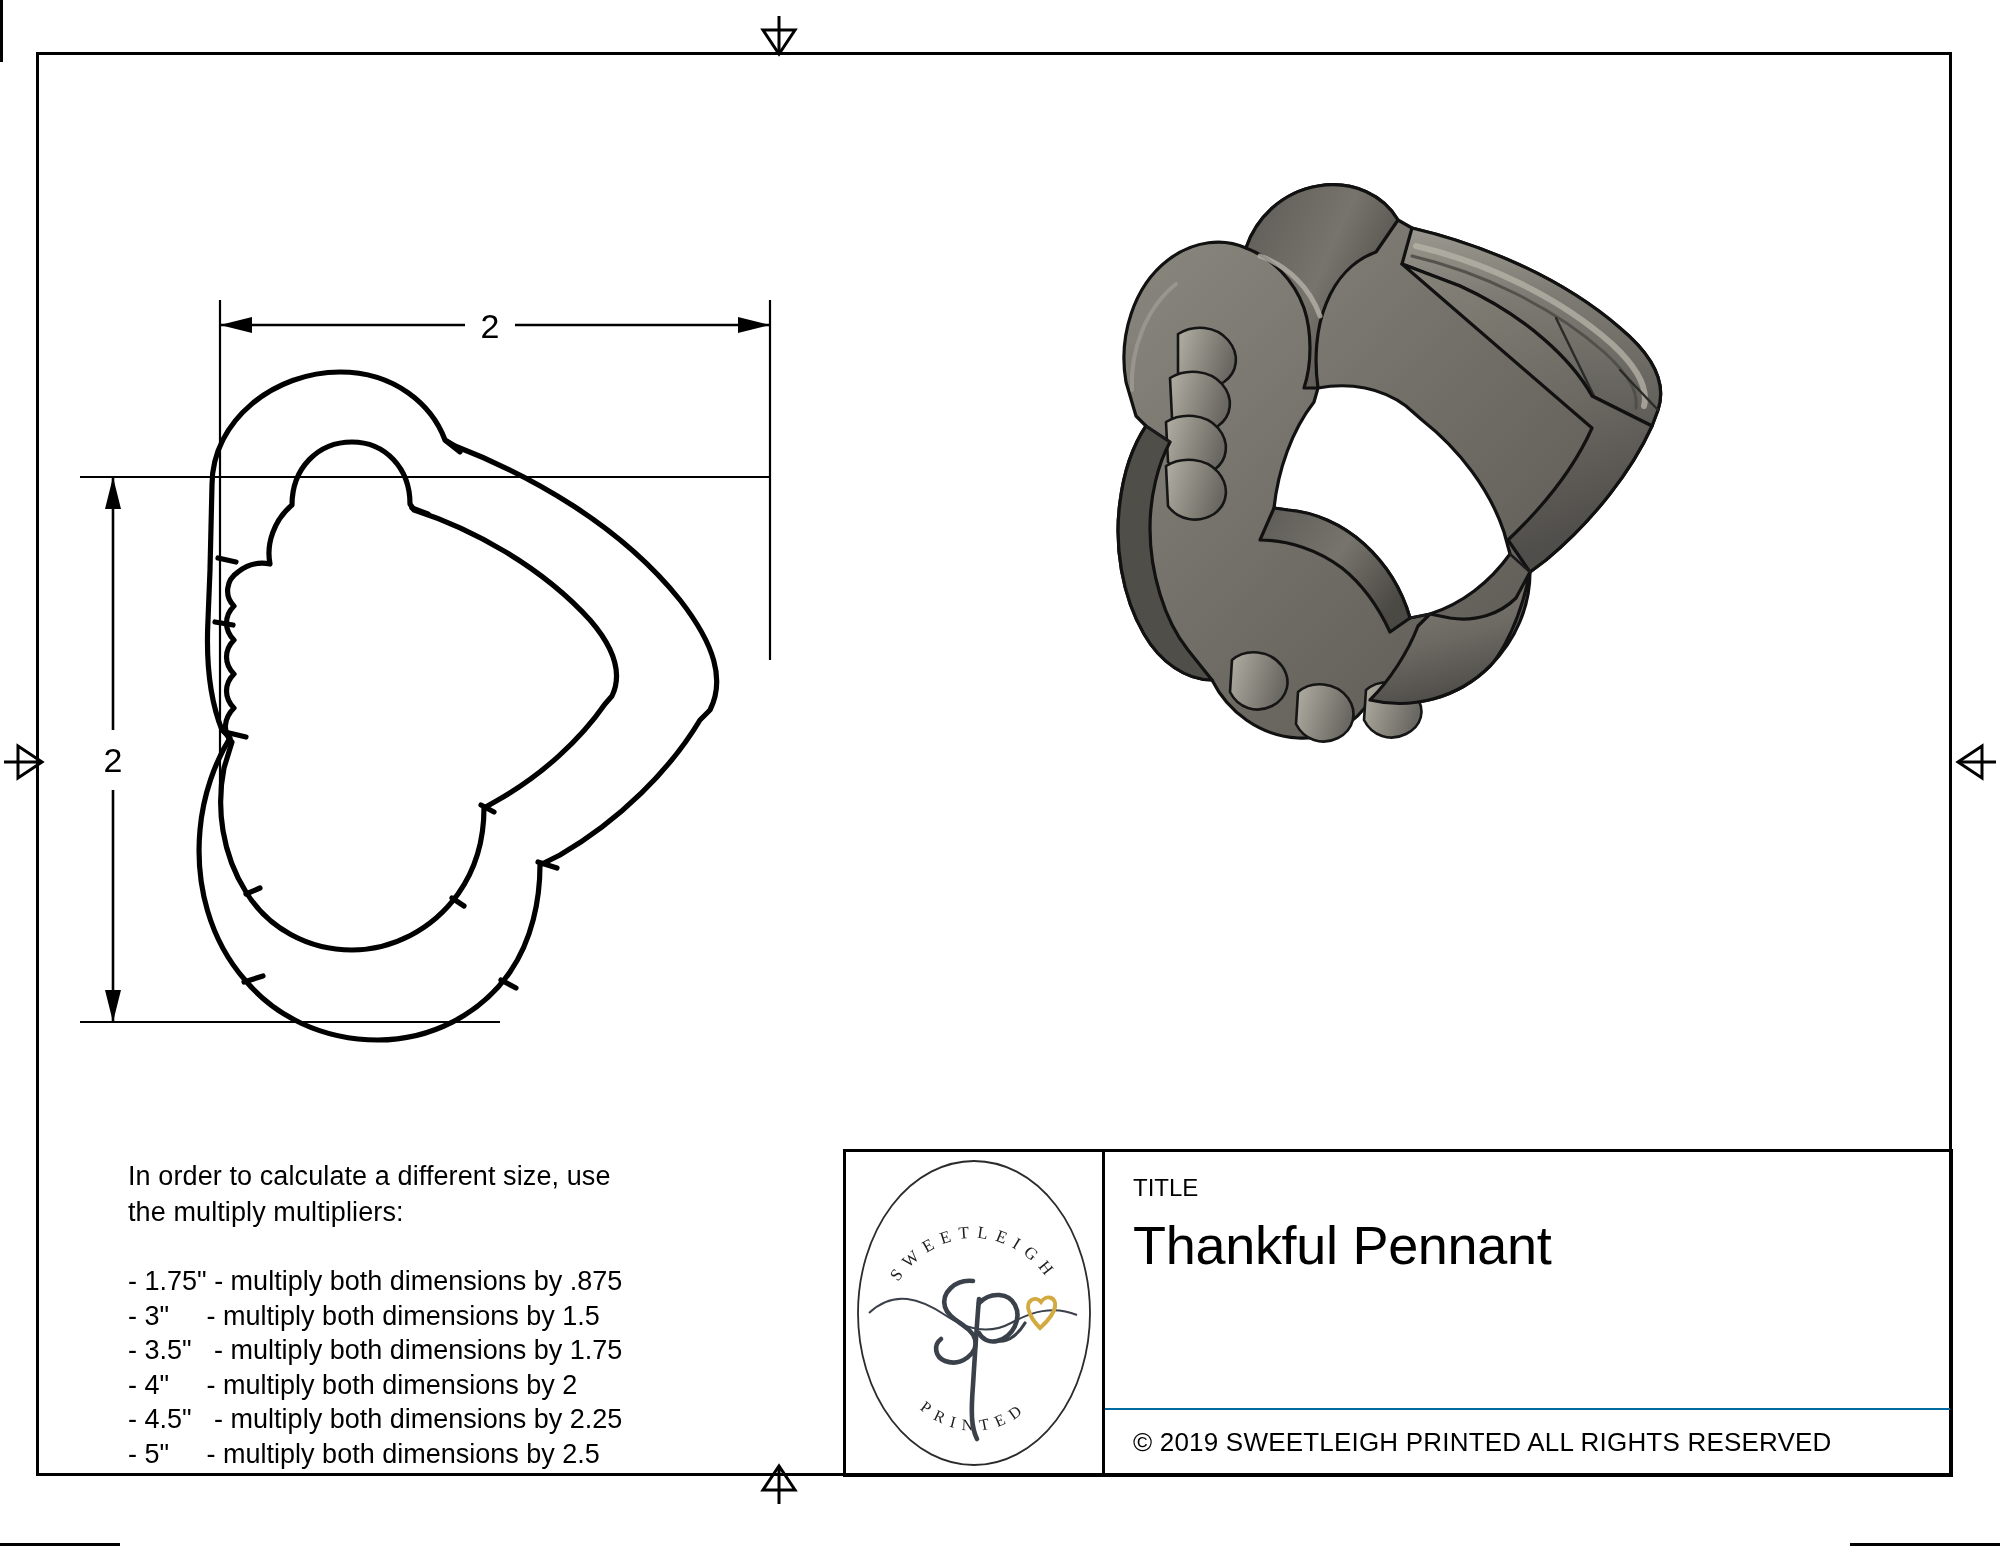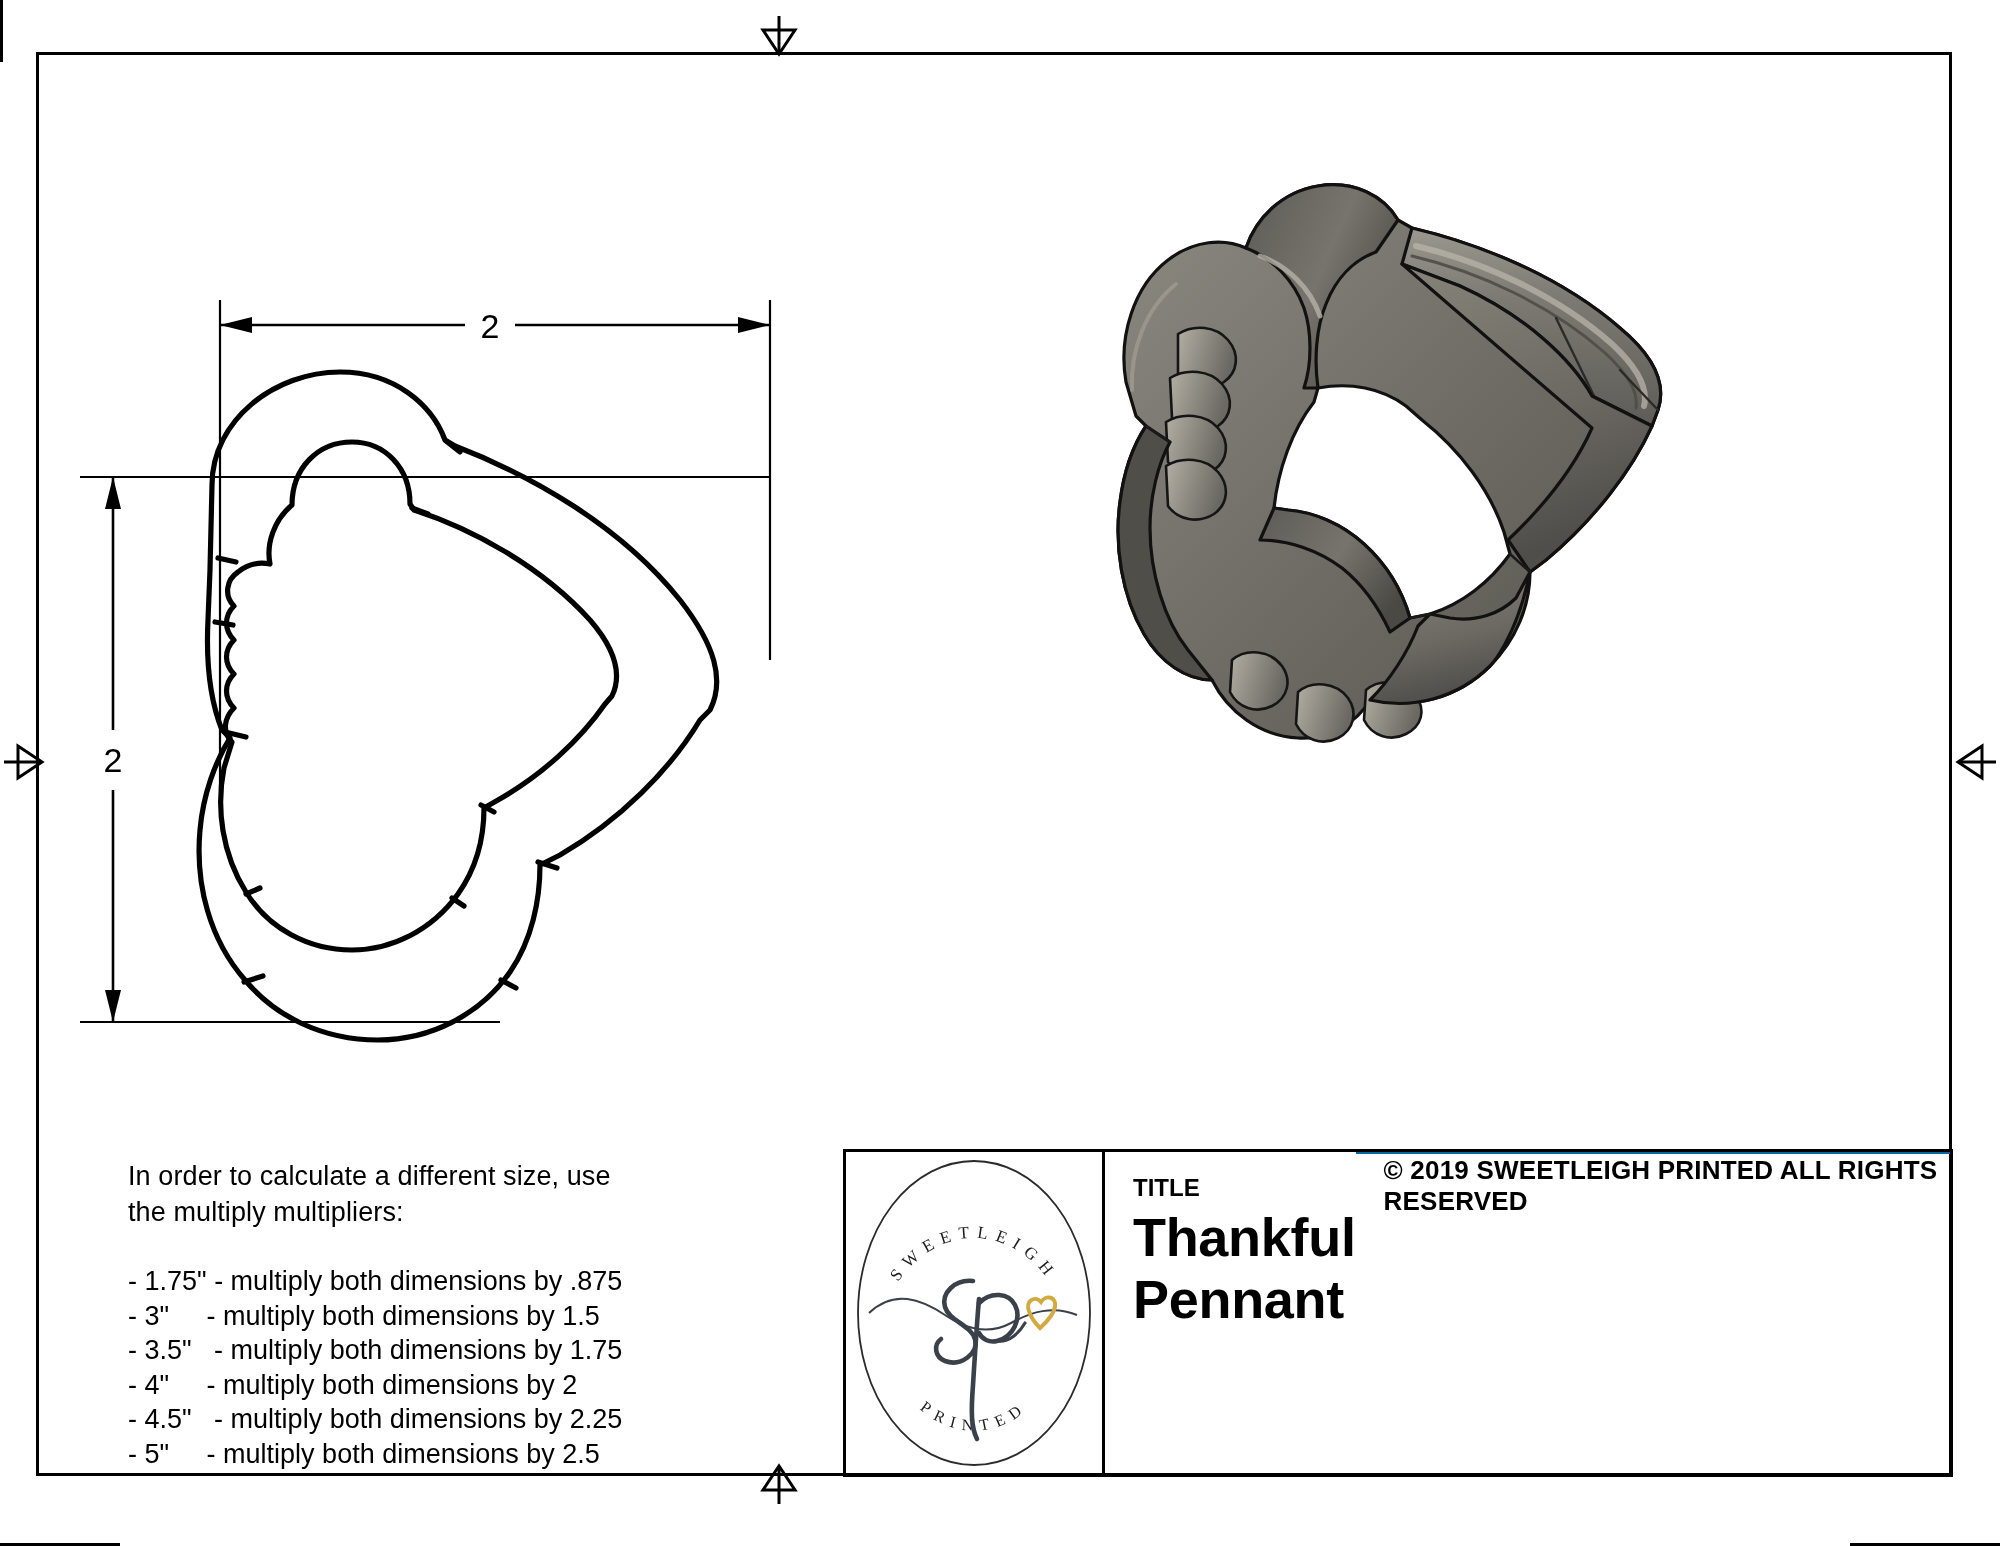--- a/index.html
+++ b/index.html
@@ -30,24 +30,24 @@
   .note-block{position:absolute;left:128px;top:1158px;width:600px;}
   .note-head{font-size:27px;line-height:36px;letter-spacing:.1px;}
   .note-list{margin-top:34px;font-size:27px;line-height:34.5px;}
   .note-row{white-space:pre;}
 
   
   .titleblock{position:absolute;left:843px;top:1149px;width:1110px;height:328px;
       border:3px solid #000;box-sizing:border-box;display:flex;}
   .tb-logo{width:259px;border-right:3px solid #000;box-sizing:border-box;
       position:relative;overflow:hidden;}
-  .tb-right{flex:1;display:flex;flex-direction:row;font-weight:bold;}
+  .tb-right{flex:1;display:flex;flex-direction:column;}
   .tb-title{flex:1;padding:22px 0 0 28px;box-sizing:border-box;}
   .tb-title .lbl{font-size:24px;line-height:28px;}
-  .tb-title .val{font-size:54px;line-height:62px;margin-top:4px;letter-spacing:-.3px;}
+  .tb-title .val{font-size:54px;line-height:62px;margin-top:12px;letter-spacing:-.3px;}
   .tb-copy{height:66px;border-top:2px solid #0369a1;box-sizing:border-box;
       display:flex;align-items:center;padding-left:28px;font-size:26px;letter-spacing:.2px;}
 
   .logo-svg{position:absolute;left:50%;top:50%;transform:translate(-50%,-50%);}
 
   
   .outline-view{position:absolute;left:60px;top:300px;width:720px;height:790px;}
   .render-view{position:absolute;left:1060px;top:120px;width:660px;height:680px;}
   .outline-view svg,.render-view svg{display:block;overflow:visible;}
 </style>

